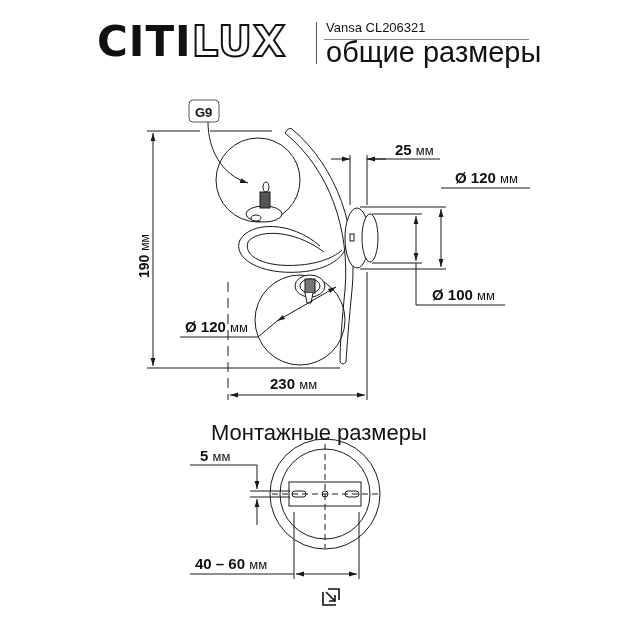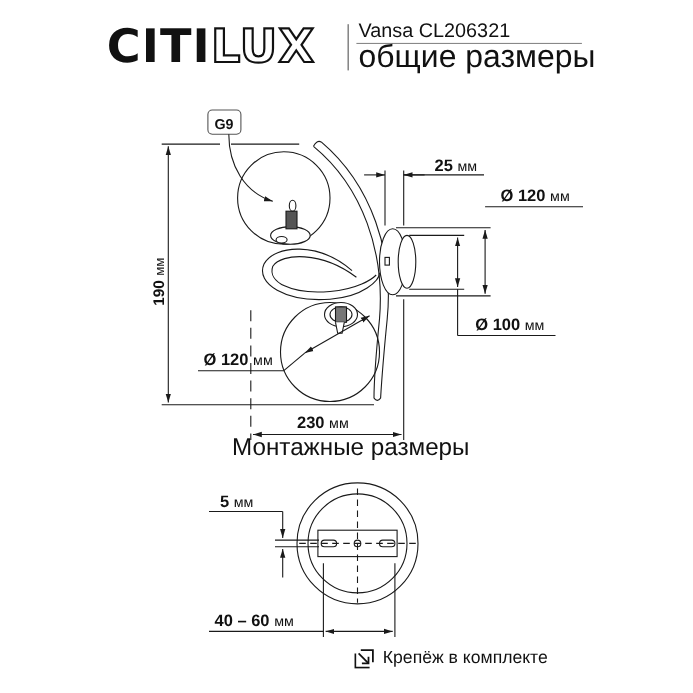--- a/index.html
+++ b/index.html
@@ -2,25 +2,25 @@
 <html><head>
 <meta charset="utf-8">
 <style>
   html, body { margin: 0; padding: 0; background: #ffffff; }
   body { width: 630px; height: 630px; position: relative; overflow: hidden;
          font-family: "Liberation Sans", sans-serif; color: #111; }
   .logo { position: absolute; left: 97px; top: 18px; font-family: "DejaVu Sans", sans-serif;
           font-weight: bold; font-size: 42px; letter-spacing: 1px; line-height: 48px; }
   .logo .lux { color: #fff; -webkit-text-stroke: 2px #111; }
   .header-div { position: absolute; left: 316px; top: 22px; width: 1px; height: 42px; background: #555; }
-  .model { position: absolute; left: 326px; top: 19px; font-size: 18px; line-height: 18px; }
+  .model { position: absolute; left: 326px; top: 19px; font-size: 13px; line-height: 18px; }
   .subtitle { position: absolute; left: 326px; top: 38px; font-size: 29px; line-height: 28px; }
   .subtitle-line { position: absolute; left: 324px; top: 39px; width: 205px; height: 1px; background: #888; }
   svg.diagram { position: absolute; left: 0; top: 0; }
-  .section-title { position: absolute; left: 211px; top: 394px; font-size: 22px; line-height: 26px; }
+  .section-title { position: absolute; left: 211px; top: 420px; font-size: 22px; line-height: 26px; }
   .footer { position: absolute; left: 322px; top: 588px; font-size: 16px; line-height: 22px; display: flex; align-items: center; gap: 8px; }
   .footer .icon { width: 18px; height: 18px; }
   .lbl { font-family: "Liberation Sans", sans-serif; fill: #111; }
 </style>
 </head>
 <body>
 
 <div class="logo"><span>CITI</span><span class="lux">LUX</span></div>
 <div class="header-div"></div>
 <div class="model">Vansa CL206321</div>
@@ -151,14 +151,13 @@
 
 <div class="section-title">Монтажные размеры</div>
 
 <div class="footer">
   <svg class="icon" viewBox="0 0 18 18" fill="none" stroke="#111" stroke-width="1.6">
     <path d="M1,4 L1,17 L14,17"></path>
     <path d="M6,1 L17,1 L17,12"></path>
     <path d="M4,4 L13,13"></path>
     <path d="M7,13 L13,13 L13,7"></path>
   </svg>
-  <span>Крепёж в комплекте</span>
 </div>
 
 </body></html>

